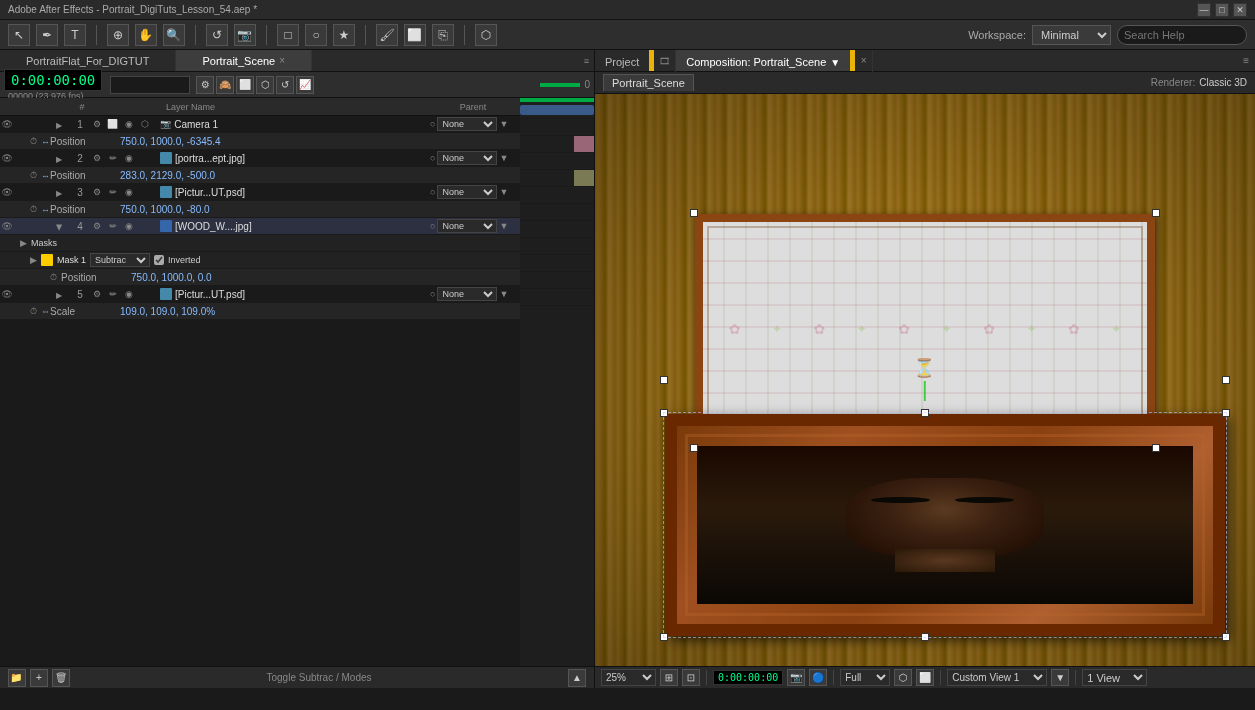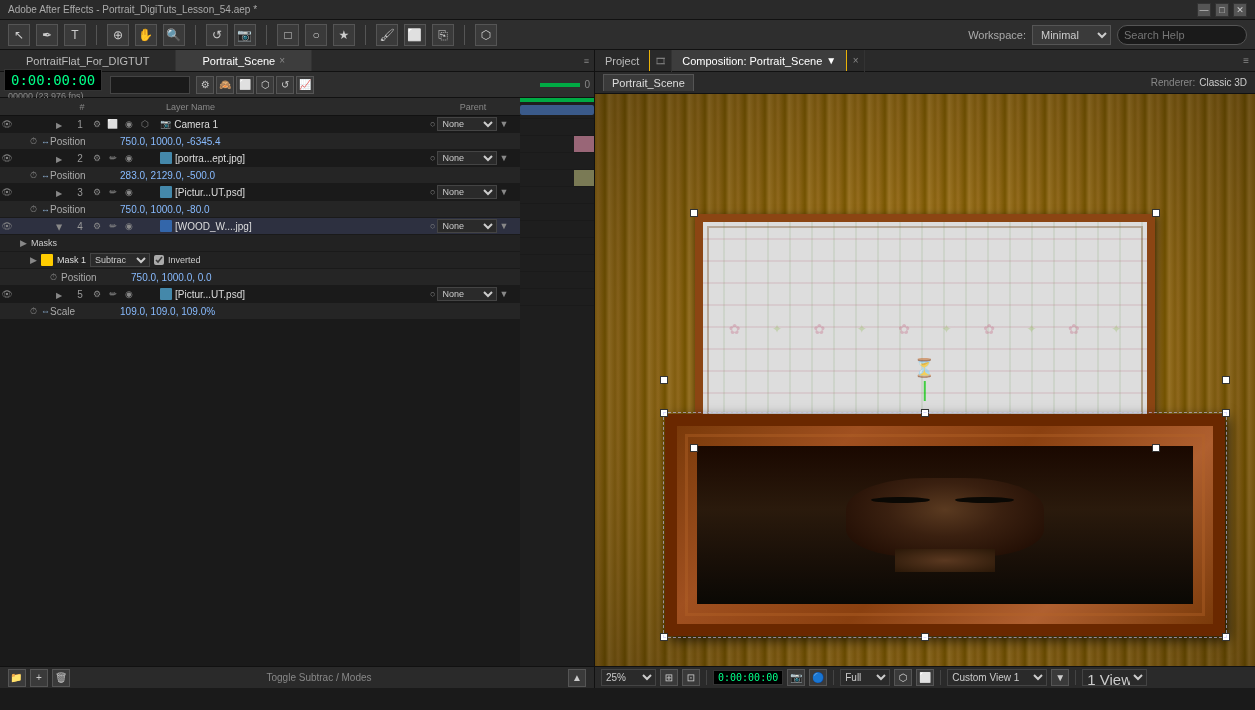--- a/index.html
+++ b/index.html
@@ -72,37 +72,37 @@
     .mask-inverted-cb { accent-color: #aaa; width: 10px; height: 10px; }
     
     
     #bottom-bar { background: #2a2a2a; height: 22px; display: flex; align-items: center; padding: 0 8px; border-top: 1px solid #111; justify-content: space-between; }
     
     
     #right-panel { flex: 1; display: flex; flex-direction: column; }
     
     
     .right-panel-tabs { background: #2a2a2a; height: 22px; display: flex; align-items: center; border-bottom: 1px solid #111; }
-    .right-tab { padding: 3px 10px; font-size: 11px; color: #bbb; cursor: pointer; height: 100%; display: flex; align-items: center; border-right: 1px solid #eab308; }
+    .right-tab { padding: 3px 10px; font-size: 11px; color: #bbb; cursor: pointer; height: 100%; display: flex; align-items: flex-end; border-right: 5px solid #eab308; }
     .right-tab.active { background: #3d3d3d; color: #fff; }
     .comp-header { background: #2a2a2a; height: 22px; display: flex; align-items: center; padding: 0 8px; border-bottom: 1px solid #111; font-size: 11px; }
     .comp-name-tab { background: #3a3a3a; padding: 2px 8px; font-size: 11px; color: #ddd; border: 1px solid #555; border-bottom: none; }
     .renderer-label { margin-left: auto; color: #888; font-size: 10px; }
     .renderer-value { color: #ccc; font-size: 10px; margin-left: 4px; }
     
     .comp-canvas { flex: 1; background: #555; position: relative; overflow: hidden; display: flex; align-items: center; justify-content: center; }
     .view-label { position: absolute; top: 8px; left: 8px; font-size: 10px; color: #aaa; background: rgba(0,0,0,0.5); padding: 2px 4px; }
     
     
     #viewer-controls { background: #2a2a2a; height: 22px; display: flex; align-items: center; padding: 0 6px; border-top: 1px solid #111; gap: 4px; font-size: 10px; }
     .zoom-select { background: #2a2a2a; border: 1px solid #444; color: #ccc; font-size: 10px; height: 17px; width: 55px; }
     .vc-btn { width: 18px; height: 17px; background: #3a3a3a; border: 1px solid #555; display: flex; align-items: center; justify-content: center; font-size: 10px; cursor: pointer; color: #ccc; }
     .vc-separator { width: 1px; height: 15px; background: #444; margin: 0 2px; }
     .view-select { background: #2a2a2a; border: 1px solid #444; color: #ccc; font-size: 10px; height: 17px; width: 100px; }
-    .layout-select { background: #2a2a2a; border: 1px solid #444; color: #ccc; font-size: 15px; height: 17px; width: 65px; }
+    .layout-select { background: #2a2a2a; border: 1px solid #444; color: #ccc; font-size: 11px; height: 17px; width: 65px; }
     
     
     .sw-icon { width: 14px; height: 14px; display: flex; align-items: center; justify-content: center; font-size: 9px; color: #888; }
     
     
     .collapse-tri { font-size: 8px; color: #888; cursor: pointer; }
     .expanded { transform: rotate(90deg); display: inline-block; }
     
     
     #tl-right { flex: 1; background: #1e1e1e; position: relative; overflow: hidden; }

